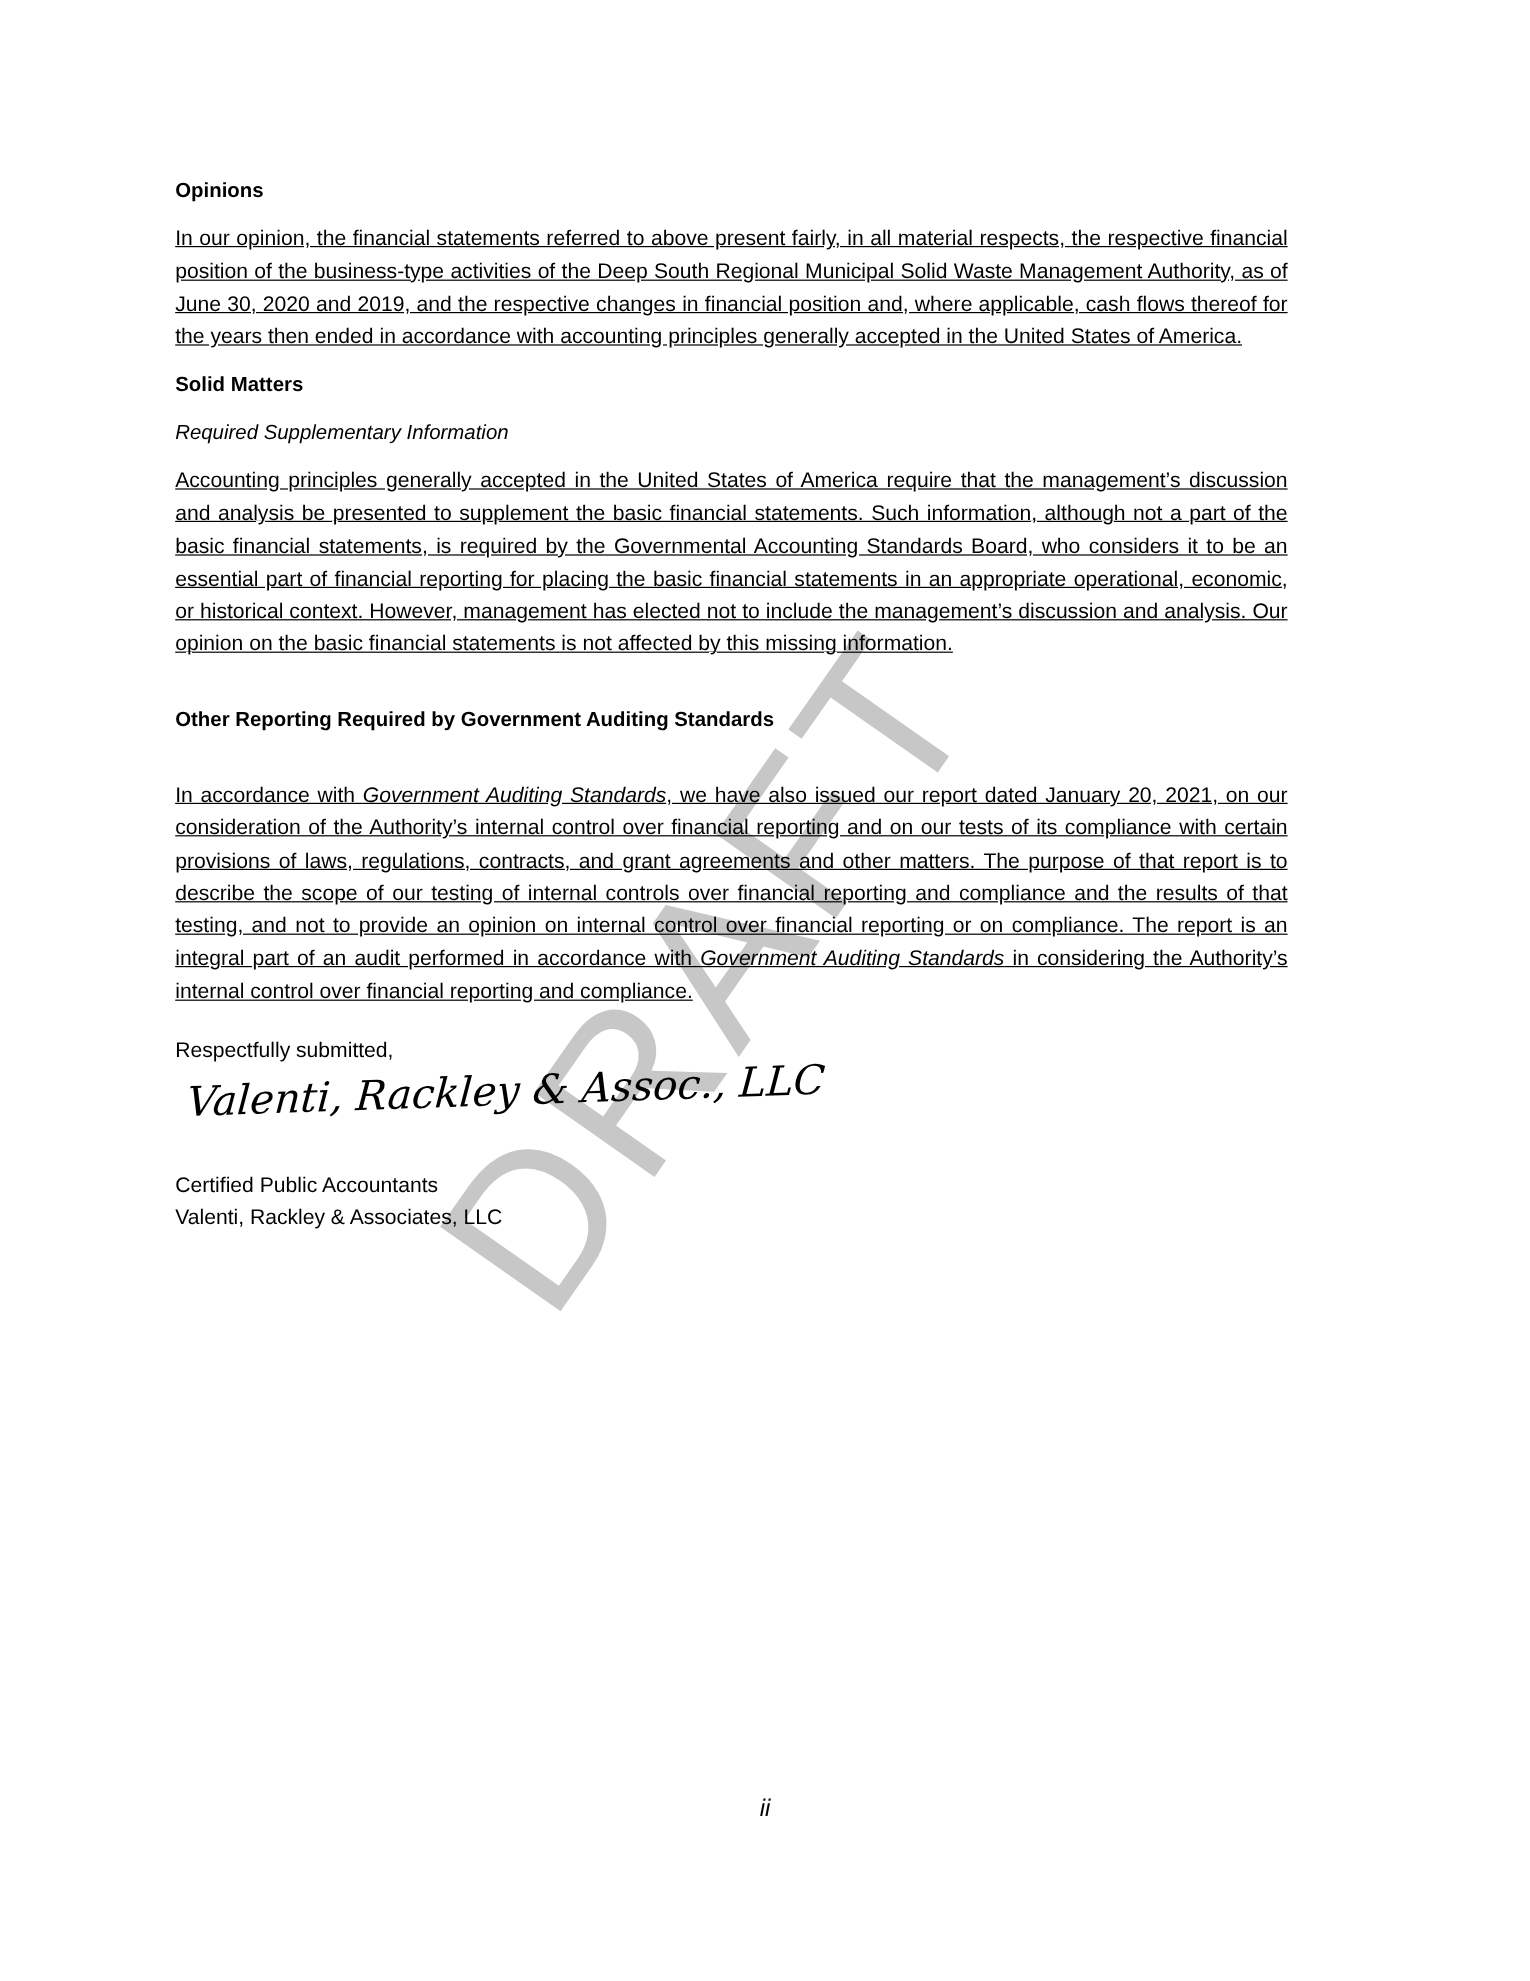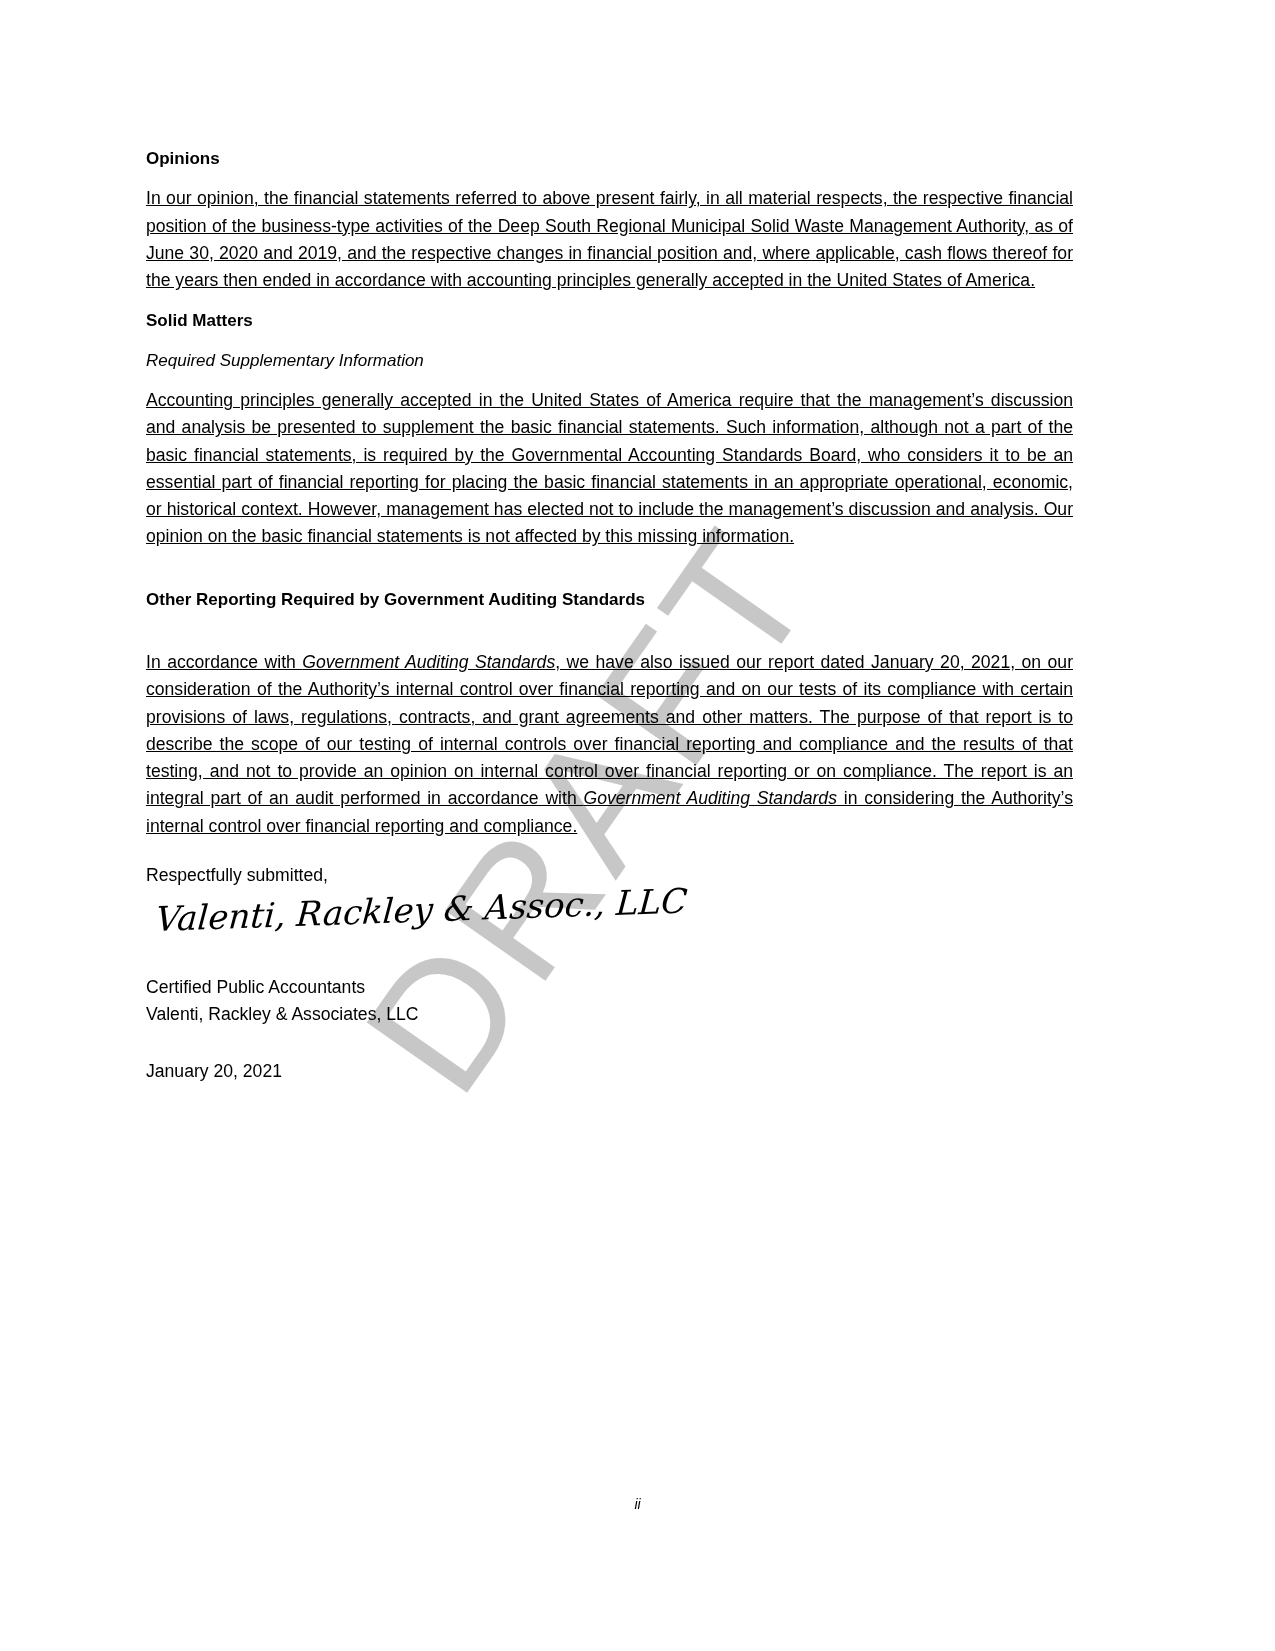--- a/index.html
+++ b/index.html
@@ -80,21 +80,21 @@
 
   .date-line { margin-top: 30px; }
 
   .page-number {
     position: absolute;
     z-index: 1;
     left: 0;
     right: 0;
     top: 1496px;
     text-align: center;
-    font-size: 14px;
+    font-size: 20px;
     font-style: italic;
   }
 </style>
 </head>
 <body>
 
 <div class="page">
 
   <div class="watermark">DRAFT</div>
 
@@ -116,19 +116,18 @@
 
     <div class="salutation">Respectfully submitted,</div>
 
     <div class="signature">Valenti, Rackley &amp; Assoc., LLC</div>
 
     <div class="firm-block">
       <div>Certified Public Accountants</div>
       <div>Valenti, Rackley &amp; Associates, LLC</div>
     </div>
 
-    <div class="date-line">January 20, 2021</div>
 
   </div>
 
   <div class="page-number">ii</div>
 
 </div>
 
 </body></html>

